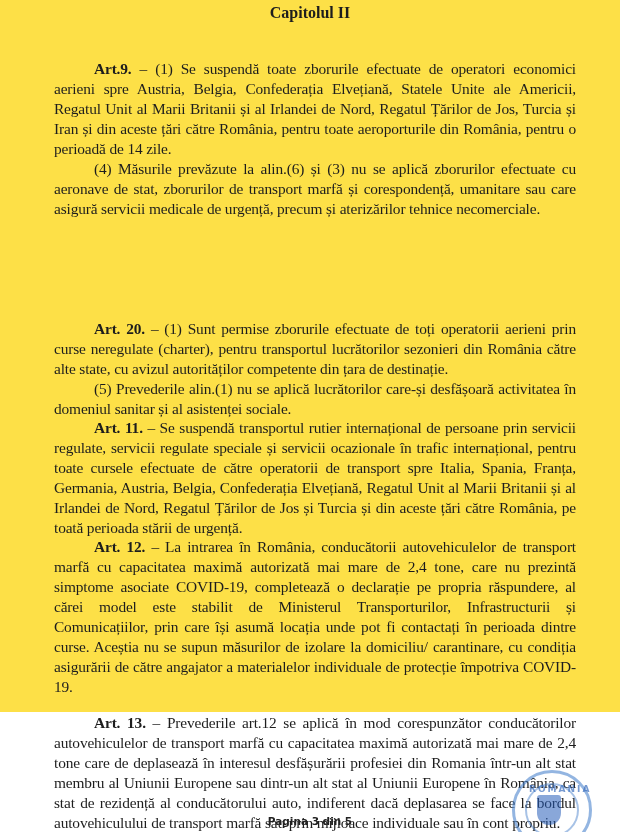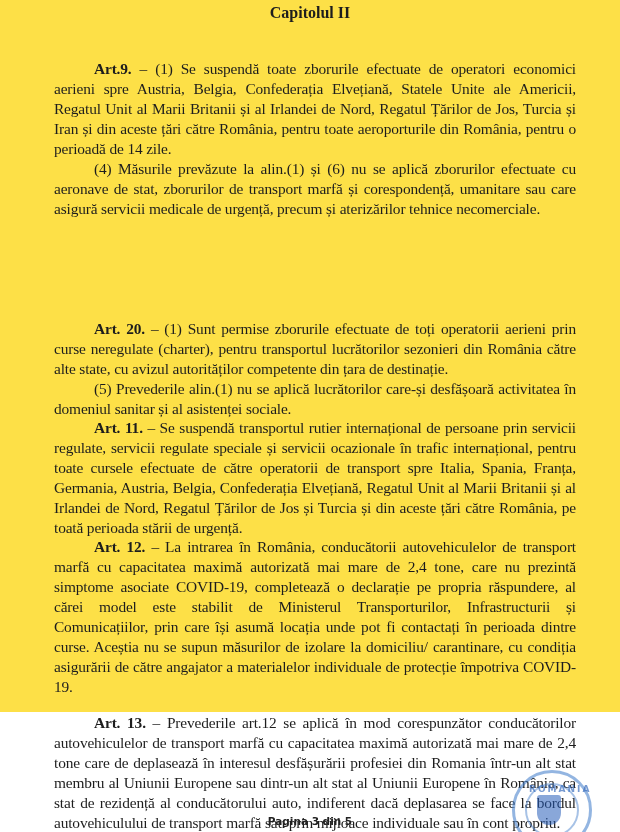--- a/index.html
+++ b/index.html
@@ -114,21 +114,21 @@
     }
   </style>
 </head>
 <body>
 
 <div class="page">
   <div class="chapter">Capitolul II</div>
 
   <div class="body" id="art9">
     <p class="para first"><span class="art-head">Art.9.</span><span> – (1) Se suspendă toate zborurile efectuate de operatori economici aerieni spre Austria, Belgia, Confederația Elvețiană, Statele Unite ale Americii, Regatul Unit al Marii Britanii și al Irlandei de Nord, Regatul Țărilor de Jos, Turcia și Iran și din aceste țări către România, pentru toate aeroporturile din România, pentru o perioadă de 14 zile.</span></p>
-    <p class="para">(4) Măsurile prevăzute la alin.(1) și (6) nu se aplică zborurilor efectuate cu aeronave de stat, zborurilor de transport marfă și corespondență, umanitare sau care asigură servicii medicale de urgență, precum și aterizărilor tehnice necomerciale.</p>
+    <p class="para">(4) Măsurile prevăzute la alin.(6) și (3) nu se aplică zborurilor efectuate cu aeronave de stat, zborurilor de transport marfă și corespondență, umanitare sau care asigură servicii medicale de urgență, precum și aterizărilor tehnice necomerciale.</p>
   </div>
 
   <div class="body" id="art10">
     <p class="para first"><span class="art-head">Art. 20.</span><span> – (1) Sunt permise zborurile efectuate de toți operatorii aerieni prin curse neregulate (charter), pentru transportul lucrătorilor sezonieri din România către alte state, cu avizul autorităților competente din țara de destinație.</span></p>
     <p class="para">(5) Prevederile alin.(1) nu se aplică lucrătorilor care-și desfășoară activitatea în domeniul sanitar și al asistenței sociale.</p>
   </div>
 
   <div class="body" id="art11">
     <p class="para first"><span class="art-head">Art. 11.</span><span> – Se suspendă transportul rutier internațional de persoane prin servicii regulate, servicii regulate speciale și servicii ocazionale în trafic internațional, pentru toate cursele efectuate de către operatorii de transport spre Italia, Spania, Franța, Germania, Austria, Belgia, Confederația Elvețiană, Regatul Unit al Marii Britanii și al Irlandei de Nord, Regatul Țărilor de Jos și Turcia și din aceste țări către România, pe toată perioada stării de urgență.</span></p>
   </div>

